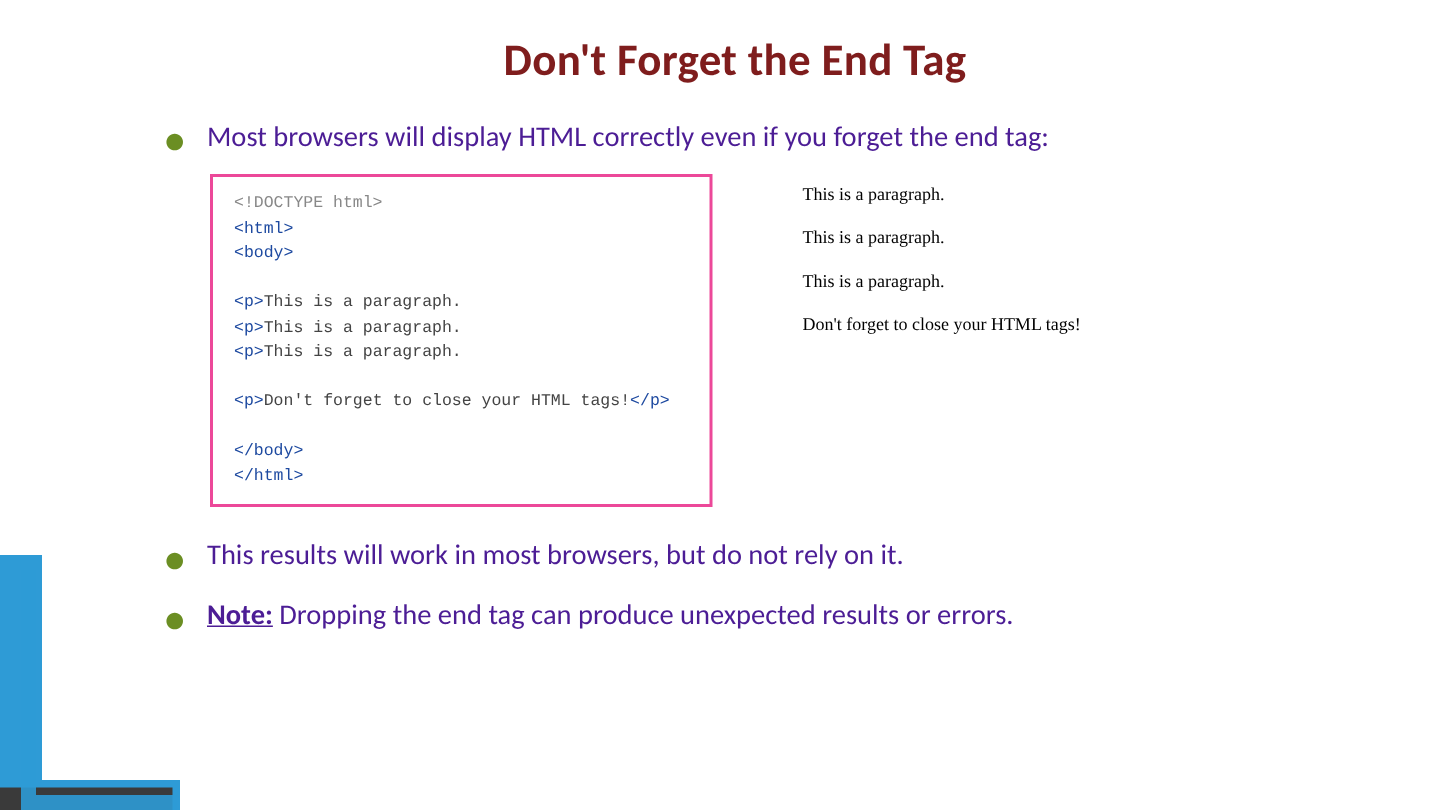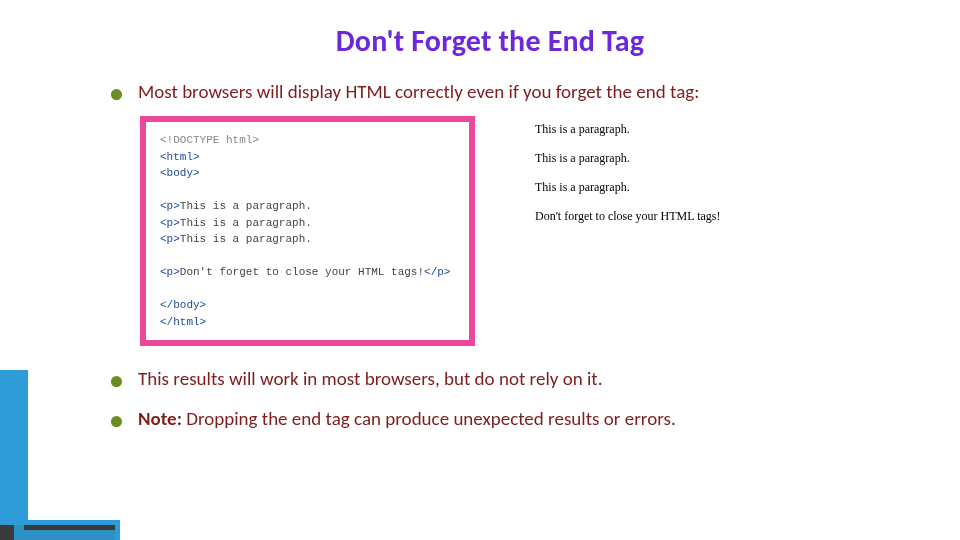--- a/index.html
+++ b/index.html
@@ -20,53 +20,53 @@
     height: 170px;
     pointer-events: none;
   }
   .slide {
     padding: 22px 60px 20px 80px;
   }
   .title {
     text-align: center;
     font-size: 30px;
     font-weight: 600;
-    color: #6d28d9;
+    color: #7f1d1d;
     margin-bottom: 18px;
     letter-spacing: 0.2px;
   }
   ul.bullets {
     list-style: none;
     padding-left: 30px;
   }
   ul.bullets > li {
     position: relative;
     padding-left: 28px;
     font-size: 19px;
     line-height: 1.55;
     margin-bottom: 10px;
-    color: #7f1d1d;
+    color: #4c1d95;
   }
   ul.bullets > li::before {
     content: "•";
     position: absolute;
     left: 0;
     top: -4px;
     color: #6b8e23;
     font-size: 26px;
     font-weight: bold;
   }
   .panels {
     display: flex;
     gap: 60px;
     margin: 6px 0 18px 60px;
     align-items: flex-start;
   }
   .code-box {
-    border: 6px solid #ec4899;
+    border: 2px solid #ec4899;
     background: #fff;
     padding: 10px 14px 10px 14px;
     font-family: "Consolas", "Courier New", monospace;
     font-size: 11px;
     line-height: 1.5;
     color: #444;
     white-space: pre;
     width: 335px;
   }
   .code-box .tag { color: #1e4aa0; }
@@ -75,20 +75,21 @@
     font-family: Georgia, "Times New Roman", serif;
     font-size: 12px;
     color: #000;
     padding-top: 6px;
   }
   .render-box p {
     margin: 0 0 14px 0;
   }
   .note-label {
     font-weight: 700;
+    text-decoration: underline;
   }
 </style>
 </head>
 <body>
 
 <div class="slide">
 
   <h1 class="title">Don't Forget the End Tag</h1>
 
   <ul class="bullets">

